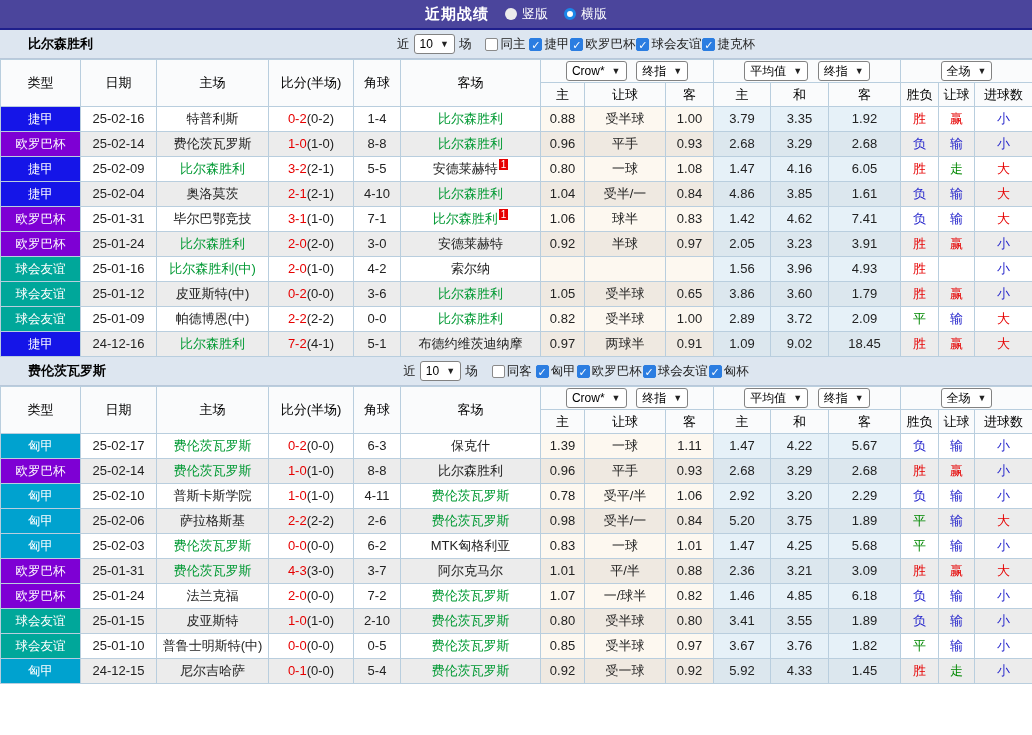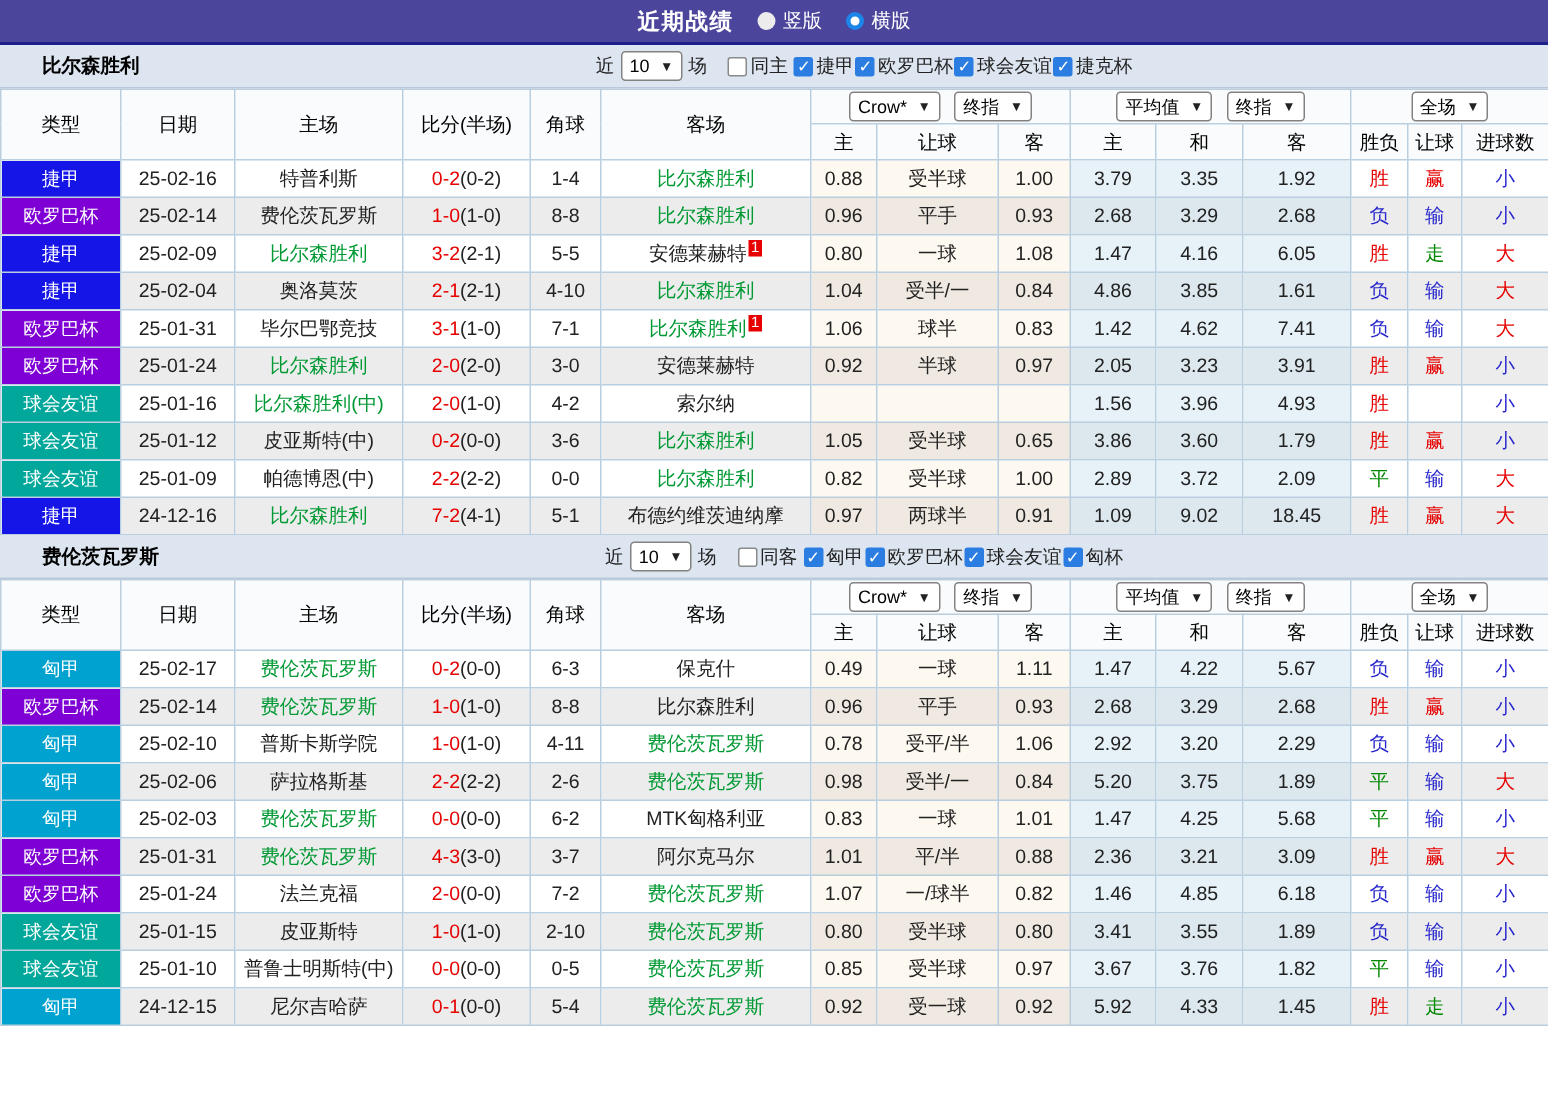--- a/index.html
+++ b/index.html
@@ -473,21 +473,21 @@
       </tr>
     </thead>
     <tbody>
         <tr class="odd">
           <td class="c-type" style="background: rgb(0, 162, 207);">匈甲</td>
           <td class="c-date">25-02-17</td>
           <td class="c-home"><span class="green">费伦茨瓦罗斯</span></td>
           <td class="c-score"><span class="ft">0-2</span><span class="ht">(0-0)</span></td>
           <td class="c-corner">6-3</td>
           <td class="c-away"><span class="">保克什</span></td>
-          <td class="co">0.49</td>
+          <td class="co">1.39</td>
           <td class="co">一球</td>
           <td class="co">1.11</td>
           <td class="ca">1.47</td>
           <td class="ca">4.22</td>
           <td class="ca">5.67</td>
           <td class="cr" style="color: rgb(38, 38, 204);">负</td>
           <td class="cr" style="color: rgb(38, 38, 204);">输</td>
           <td class="cr" style="color: rgb(38, 38, 204);">小</td>
         </tr>
         <tr class="even">

